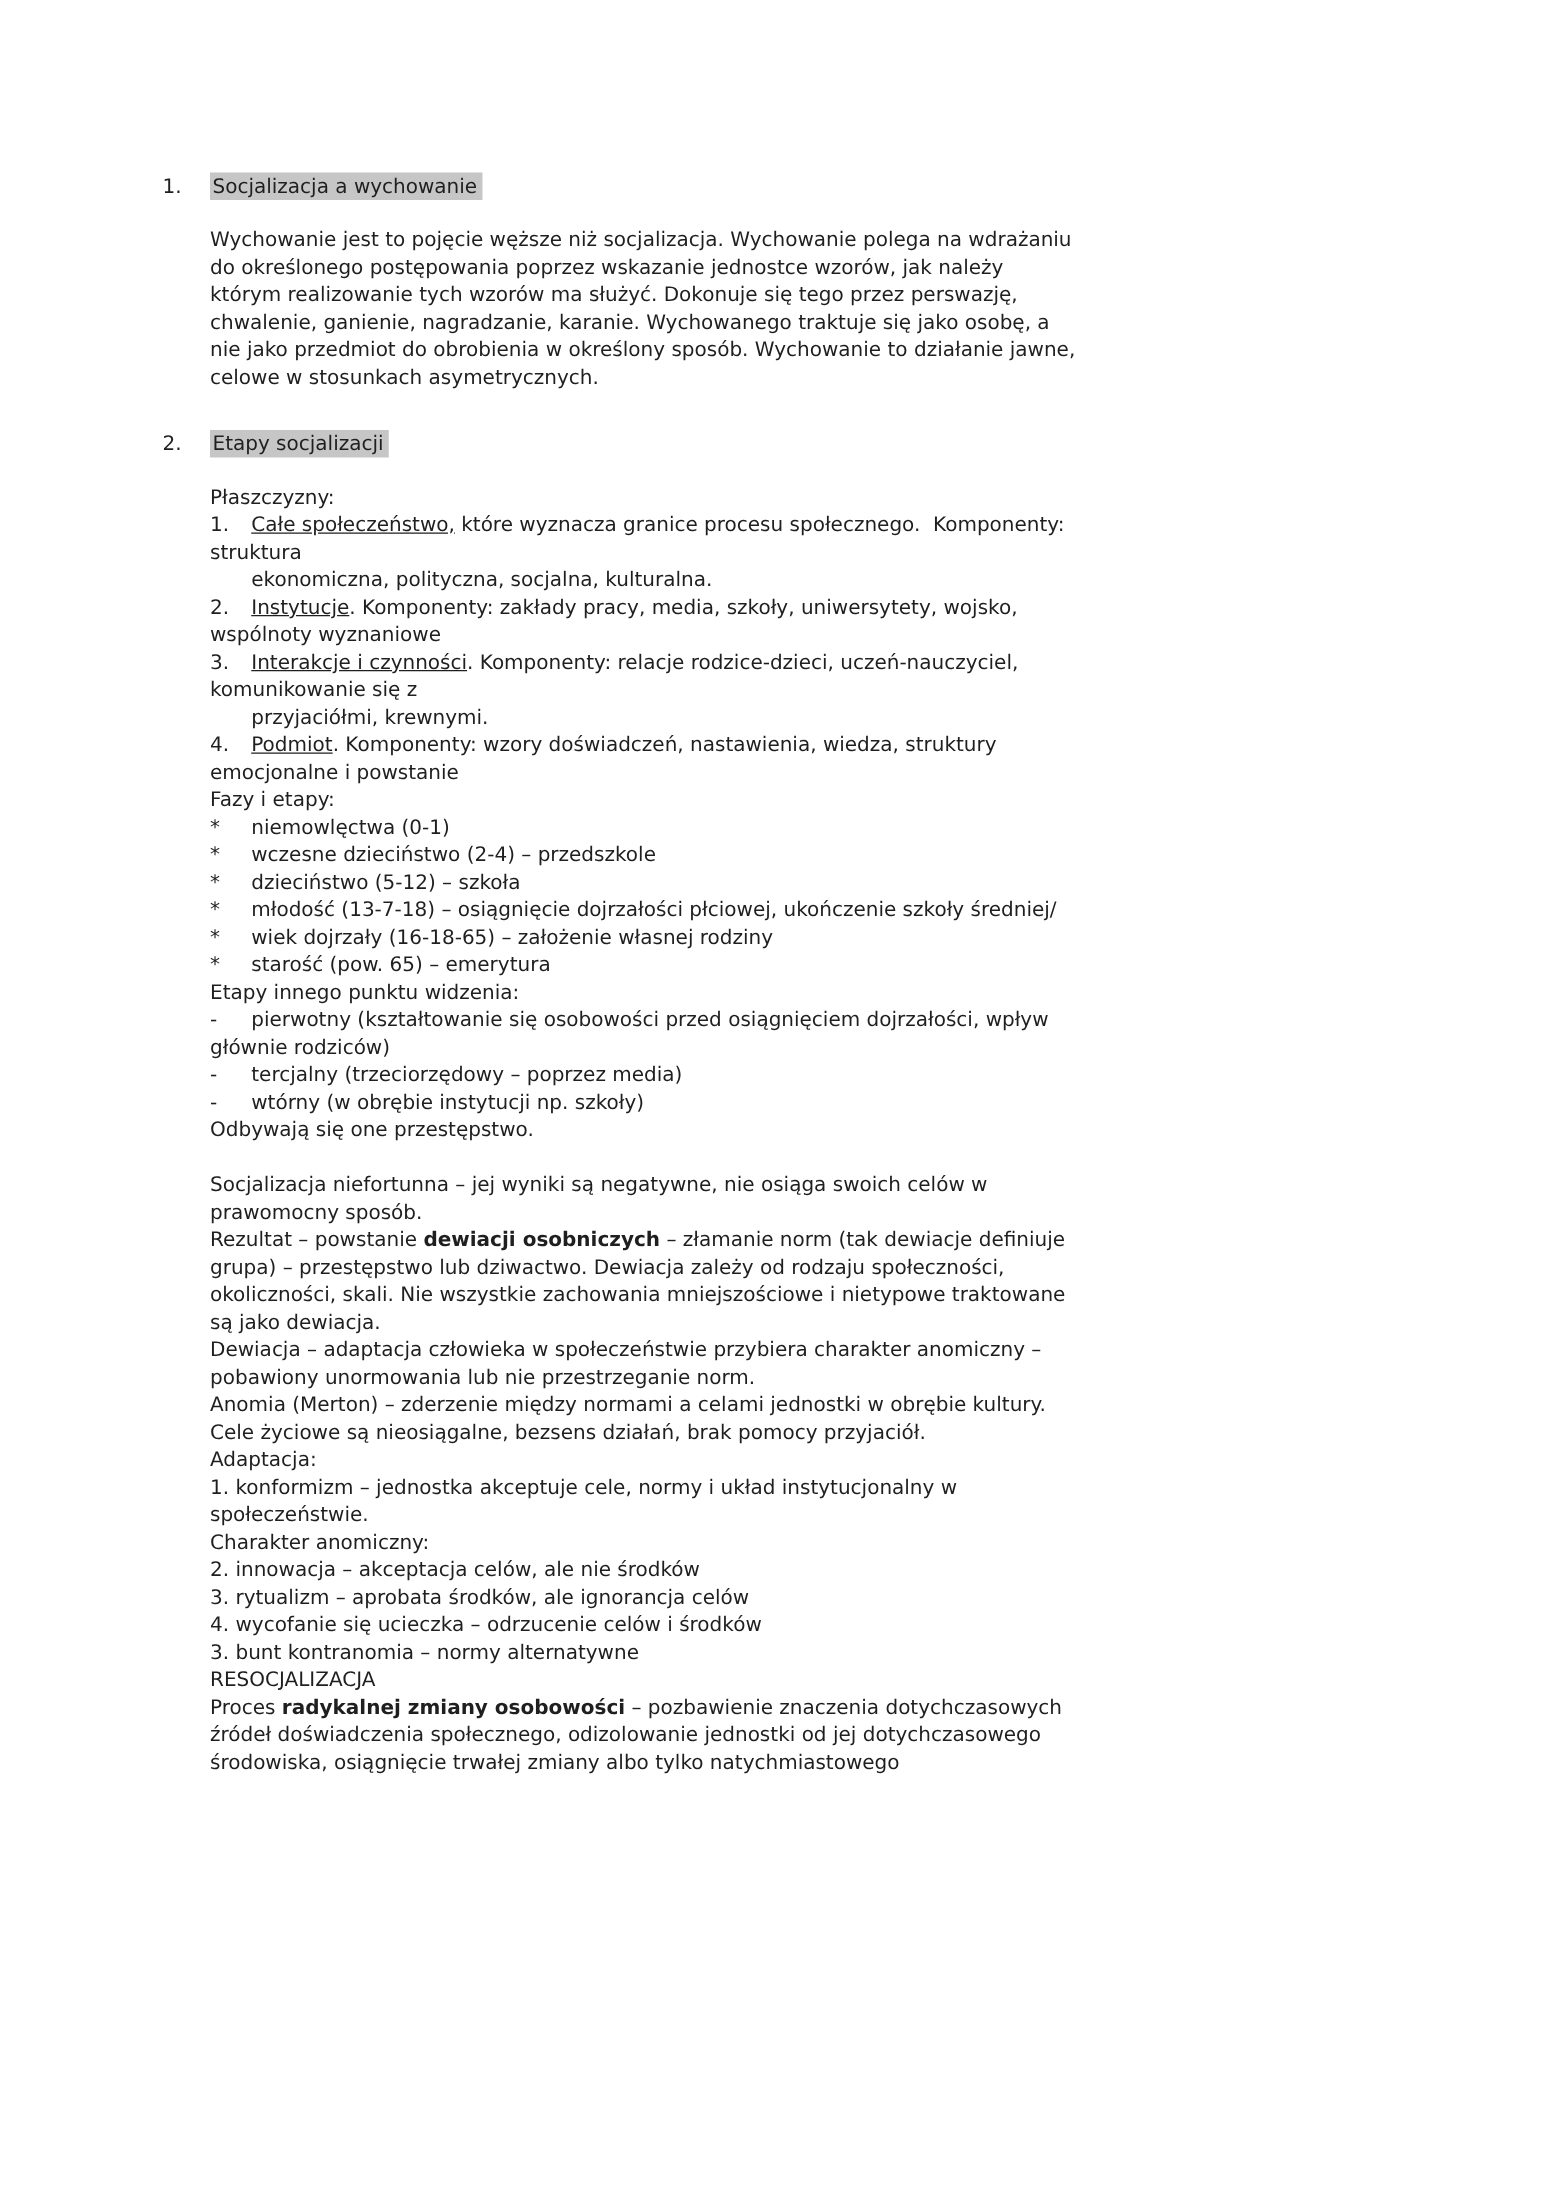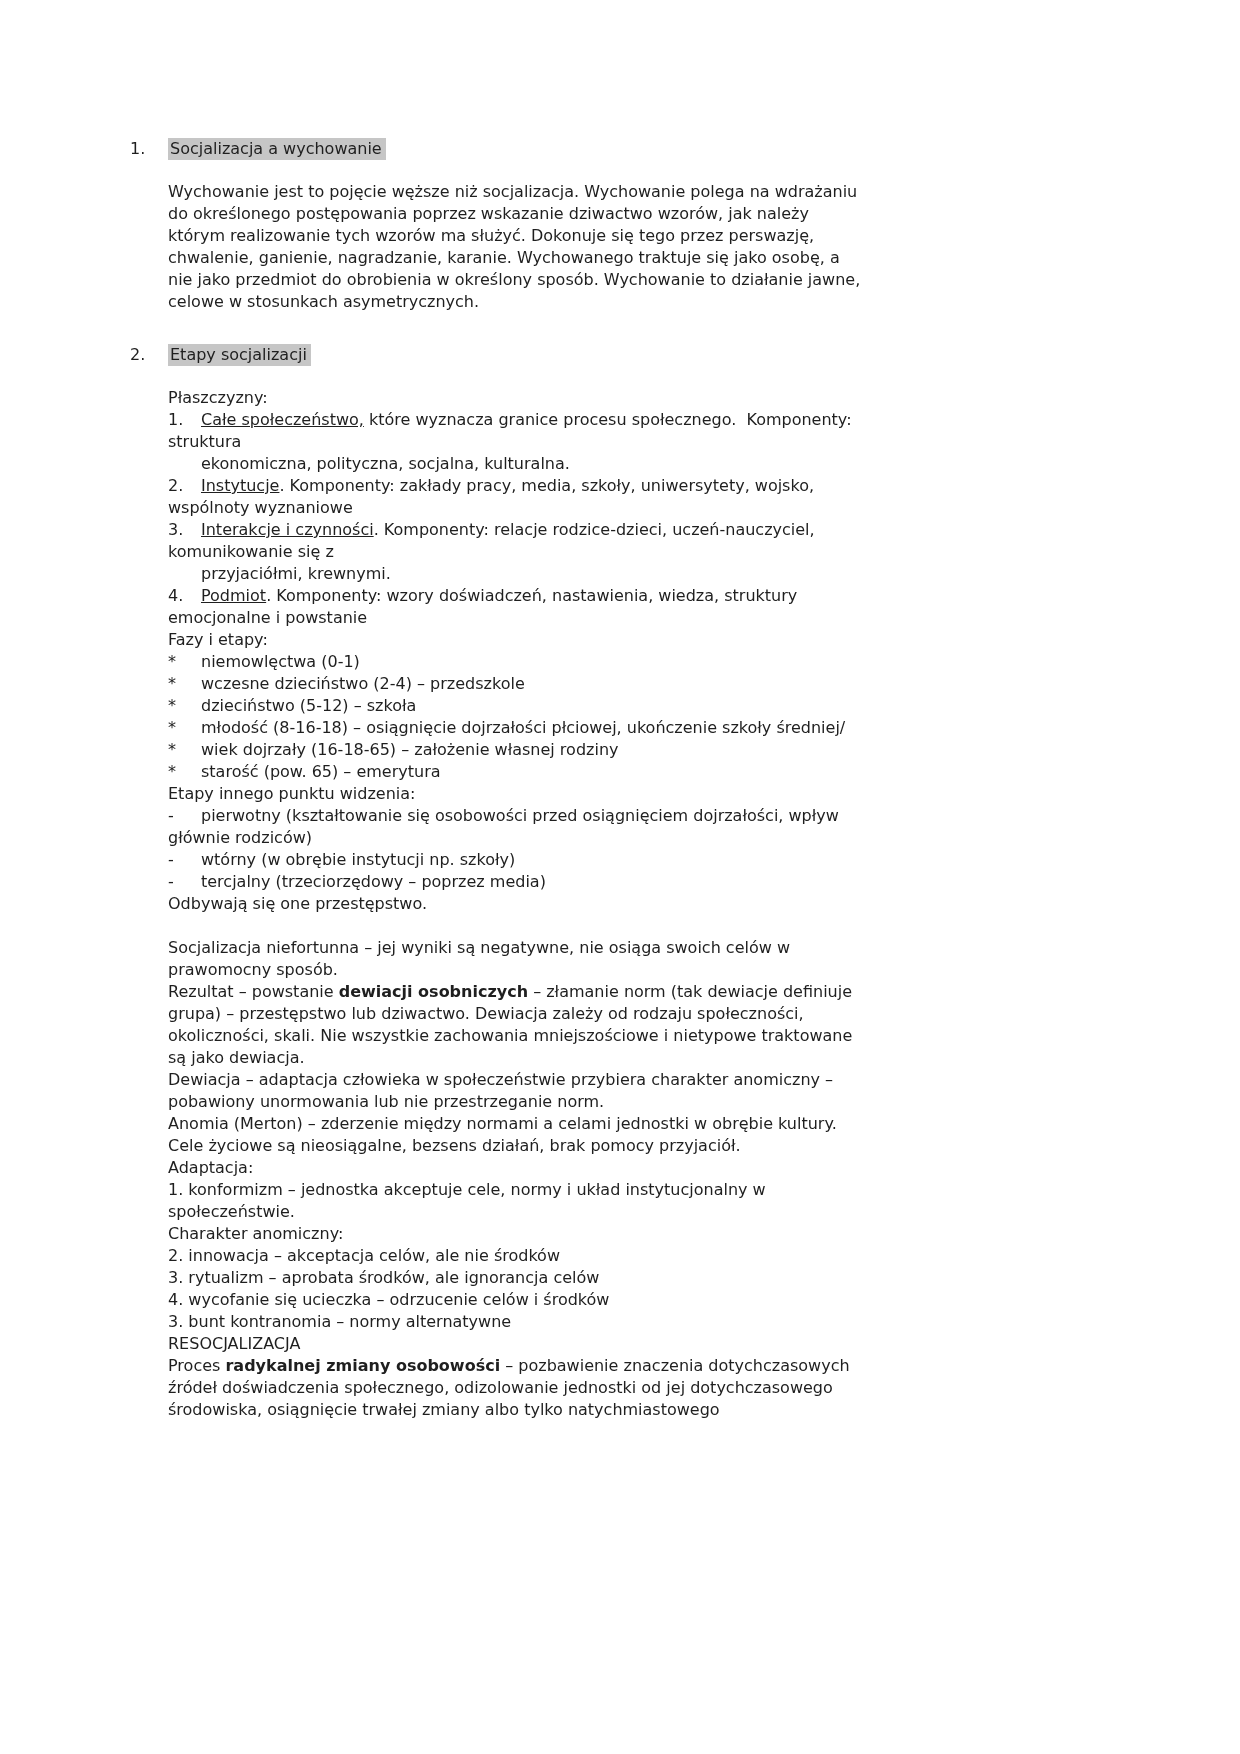--- a/index.html
+++ b/index.html
@@ -24,21 +24,21 @@
   .bi{font-weight:bold;}
 </style>
 </head>
 <body>
 
 <div class="page" style="color: rgb(31, 31, 31);">
   <div>
       <div class="section">
         <div class="heading"><span class="h-num">1.</span><span class="h-title">Socjalizacja a wychowanie</span></div>
         <div class="line">Wychowanie jest to pojęcie węższe niż socjalizacja. Wychowanie polega na wdrażaniu</div>
-        <div class="line">do określonego postępowania poprzez wskazanie dziwactwo wzorów, jak należy</div>
+        <div class="line">do określonego postępowania poprzez wskazanie jednostce wzorów, jak należy</div>
         <div class="line">którym realizowanie tych wzorów ma służyć. Dokonuje się tego przez perswazję,</div>
         <div class="line">chwalenie, ganienie, nagradzanie, karanie. Wychowanego traktuje się jako osobę, a</div>
         <div class="line">nie jako przedmiot do obrobienia w określony sposób. Wychowanie to działanie jawne,</div>
         <div class="line">celowe w stosunkach asymetrycznych.</div>
       </div>
       <div class="section">
         <div class="heading"><span class="h-num">2.</span><span class="h-title">Etapy socjalizacji</span></div>
         <div class="line">Płaszczyzny:</div>
         <div class="line"><span class="marker">1.</span><span class="u">Całe społeczeństwo,</span><span> które wyznacza granice procesu społecznego.  Komponenty:</span></div>
         <div class="line">struktura</div>
@@ -47,28 +47,28 @@
         <div class="line">wspólnoty wyznaniowe</div>
         <div class="line"><span class="marker">3.</span><span class="u">Interakcje i czynności</span><span>. Komponenty: relacje rodzice-dzieci, uczeń-nauczyciel,</span></div>
         <div class="line">komunikowanie się z</div>
         <div class="line ind"><span>przyjaciółmi, krewnymi.</span></div>
         <div class="line"><span class="marker">4.</span><span class="u">Podmiot</span><span>. Komponenty: wzory doświadczeń, nastawienia, wiedza, struktury</span></div>
         <div class="line">emocjonalne i powstanie</div>
         <div class="line">Fazy i etapy:</div>
         <div class="line"><span class="marker">*</span><span>niemowlęctwa (0-1)</span></div>
         <div class="line"><span class="marker">*</span><span>wczesne dzieciństwo (2-4) – przedszkole</span></div>
         <div class="line"><span class="marker">*</span><span>dzieciństwo (5-12) – szkoła</span></div>
-        <div class="line"><span class="marker">*</span><span>młodość (8-16-18) – osiągnięcie dojrzałości płciowej, ukończenie szkoły średniej/</span></div>
+        <div class="line"><span class="marker">*</span><span>młodość (13-7-18) – osiągnięcie dojrzałości płciowej, ukończenie szkoły średniej/</span></div>
         <div class="line"><span class="marker">*</span><span>wiek dojrzały (16-18-65) – założenie własnej rodziny</span></div>
         <div class="line"><span class="marker">*</span><span>starość (pow. 65) – emerytura</span></div>
         <div class="line">Etapy innego punktu widzenia:</div>
         <div class="line"><span class="marker">-</span><span>pierwotny (kształtowanie się osobowości przed osiągnięciem dojrzałości, wpływ</span></div>
         <div class="line">głównie rodziców)</div>
+        <div class="line"><span class="marker">-</span><span>tercjalny (trzeciorzędowy – poprzez media)</span></div>
         <div class="line"><span class="marker">-</span><span>wtórny (w obrębie instytucji np. szkoły)</span></div>
-        <div class="line"><span class="marker">-</span><span>tercjalny (trzeciorzędowy – poprzez media)</span></div>
         <div class="line">Odbywają się one przestępstwo.</div>
         <div class="line">&nbsp;</div>
         <div class="line">Socjalizacja niefortunna – jej wyniki są negatywne, nie osiąga swoich celów w</div>
         <div class="line">prawomocny sposób.</div>
         <div class="line"><span>Rezultat – powstanie </span><span class="bi">dewiacji osobniczych</span><span> – złamanie norm (tak dewiacje definiuje</span></div>
         <div class="line">grupa) – przestępstwo lub dziwactwo. Dewiacja zależy od rodzaju społeczności,</div>
         <div class="line">okoliczności, skali. Nie wszystkie zachowania mniejszościowe i nietypowe traktowane</div>
         <div class="line">są jako dewiacja.</div>
         <div class="line">Dewiacja – adaptacja człowieka w społeczeństwie przybiera charakter anomiczny –</div>
         <div class="line">pobawiony unormowania lub nie przestrzeganie norm.</div>

